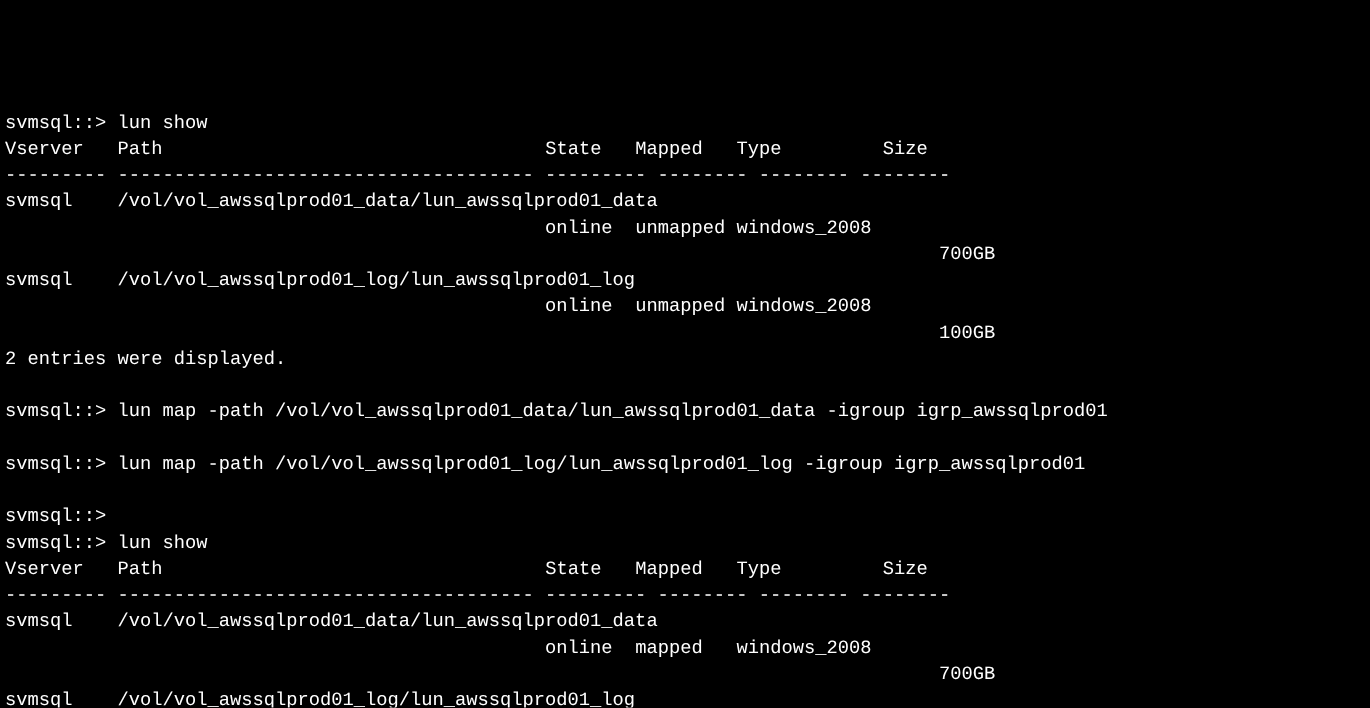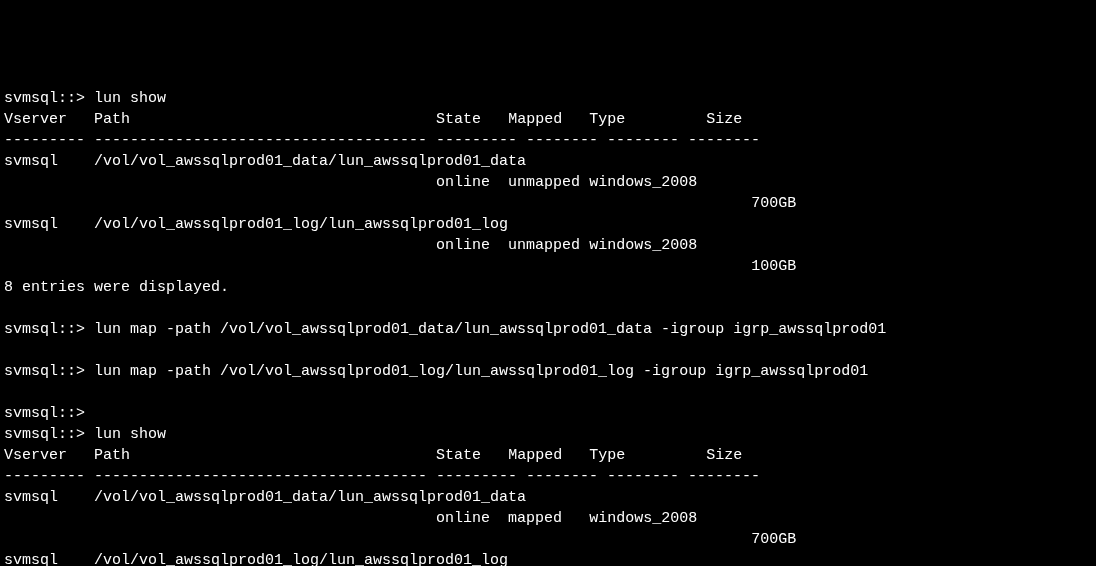--- a/index.html
+++ b/index.html
@@ -30,21 +30,21 @@
 
 <div class="terminal"><span>svmsql::&gt;</span> <span>lun show</span>
 <span>Vserver</span>   <span>Path</span>                                  <span>State</span>   <span>Mapped</span>   <span>Type</span>         <span>Size</span>
 <span>--------- ------------------------------------- --------- -------- -------- --------</span>
 <span>svmsql</span>    <span>/vol/vol_awssqlprod01_data/lun_awssqlprod01_data</span>
                                                 <span>online</span>  <span>unmapped</span> <span>windows_2008</span>
                                                                                    <span>700GB</span>
 <span>svmsql</span>    <span>/vol/vol_awssqlprod01_log/lun_awssqlprod01_log</span>
                                                 <span>online</span>  <span>unmapped</span> <span>windows_2008</span>
                                                                                    <span>100GB</span>
-<span>8 entries were displayed.</span>
+<span>2 entries were displayed.</span>
 
 <span>svmsql::&gt;</span> <span>lun map -path /vol/vol_awssqlprod01_data/lun_awssqlprod01_data -igroup igrp_awssqlprod01</span>
 
 <span>svmsql::&gt;</span> <span>lun map -path /vol/vol_awssqlprod01_log/lun_awssqlprod01_log -igroup igrp_awssqlprod01</span>
 
 <span>svmsql::&gt;</span>
 <span>svmsql::&gt;</span> <span>lun show</span>
 <span>Vserver</span>   <span>Path</span>                                  <span>State</span>   <span>Mapped</span>   <span>Type</span>         <span>Size</span>
 <span>--------- ------------------------------------- --------- -------- -------- --------</span>
 <span>svmsql</span>    <span>/vol/vol_awssqlprod01_data/lun_awssqlprod01_data</span>

